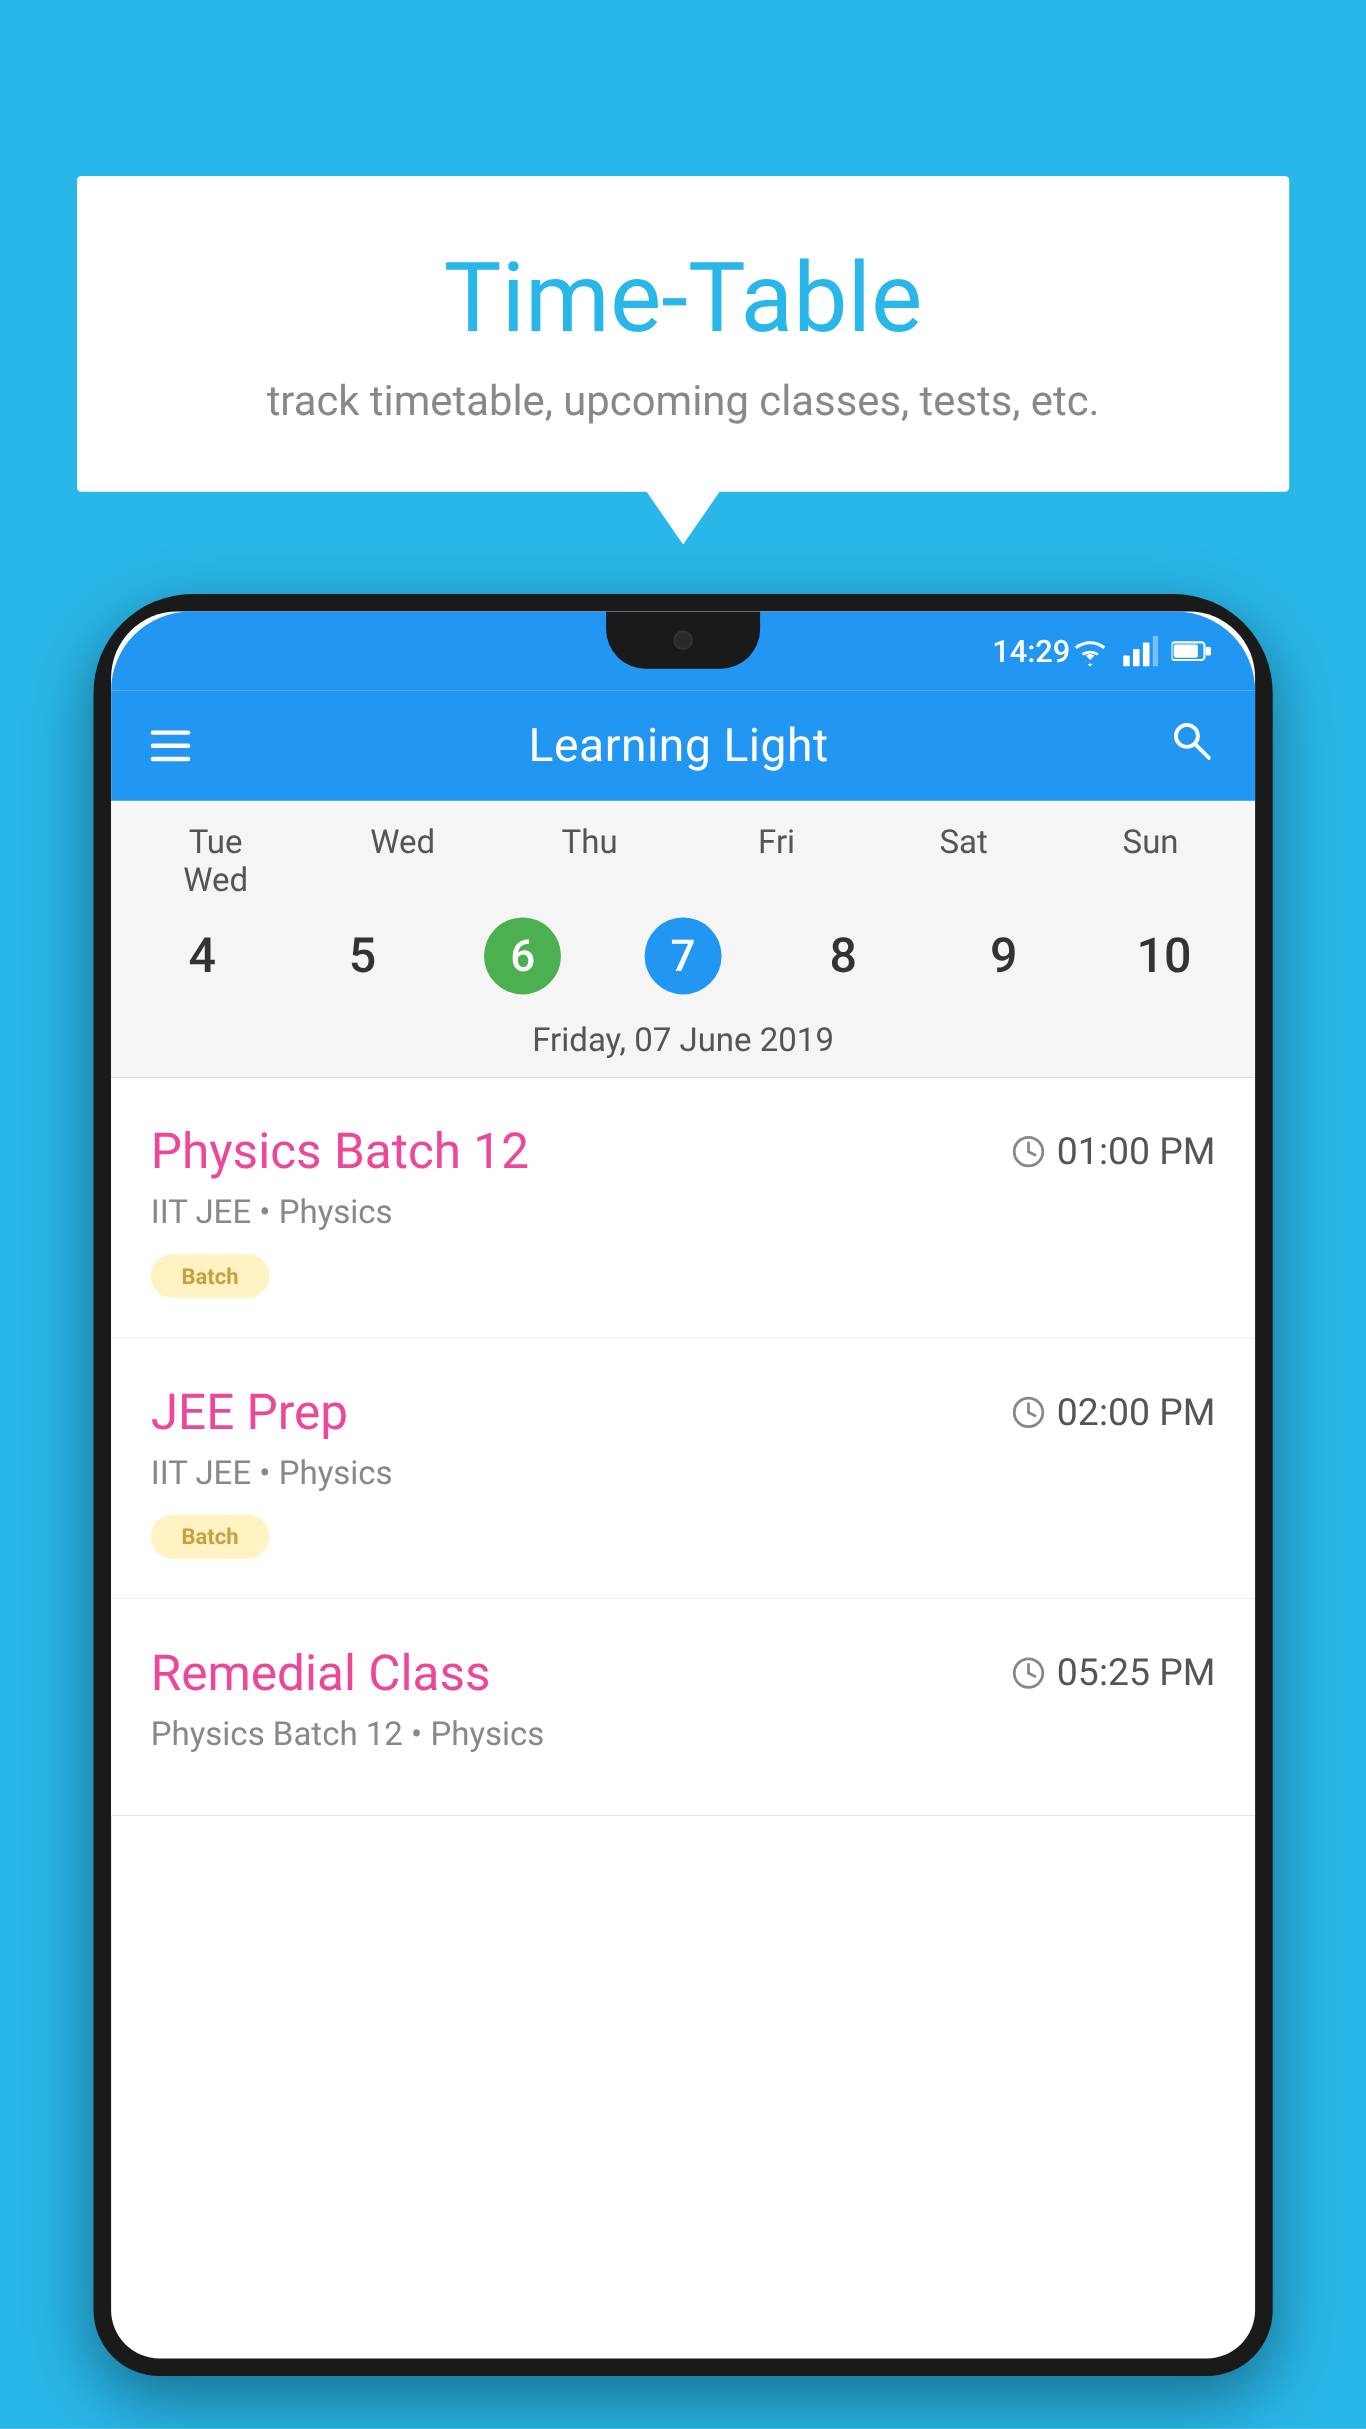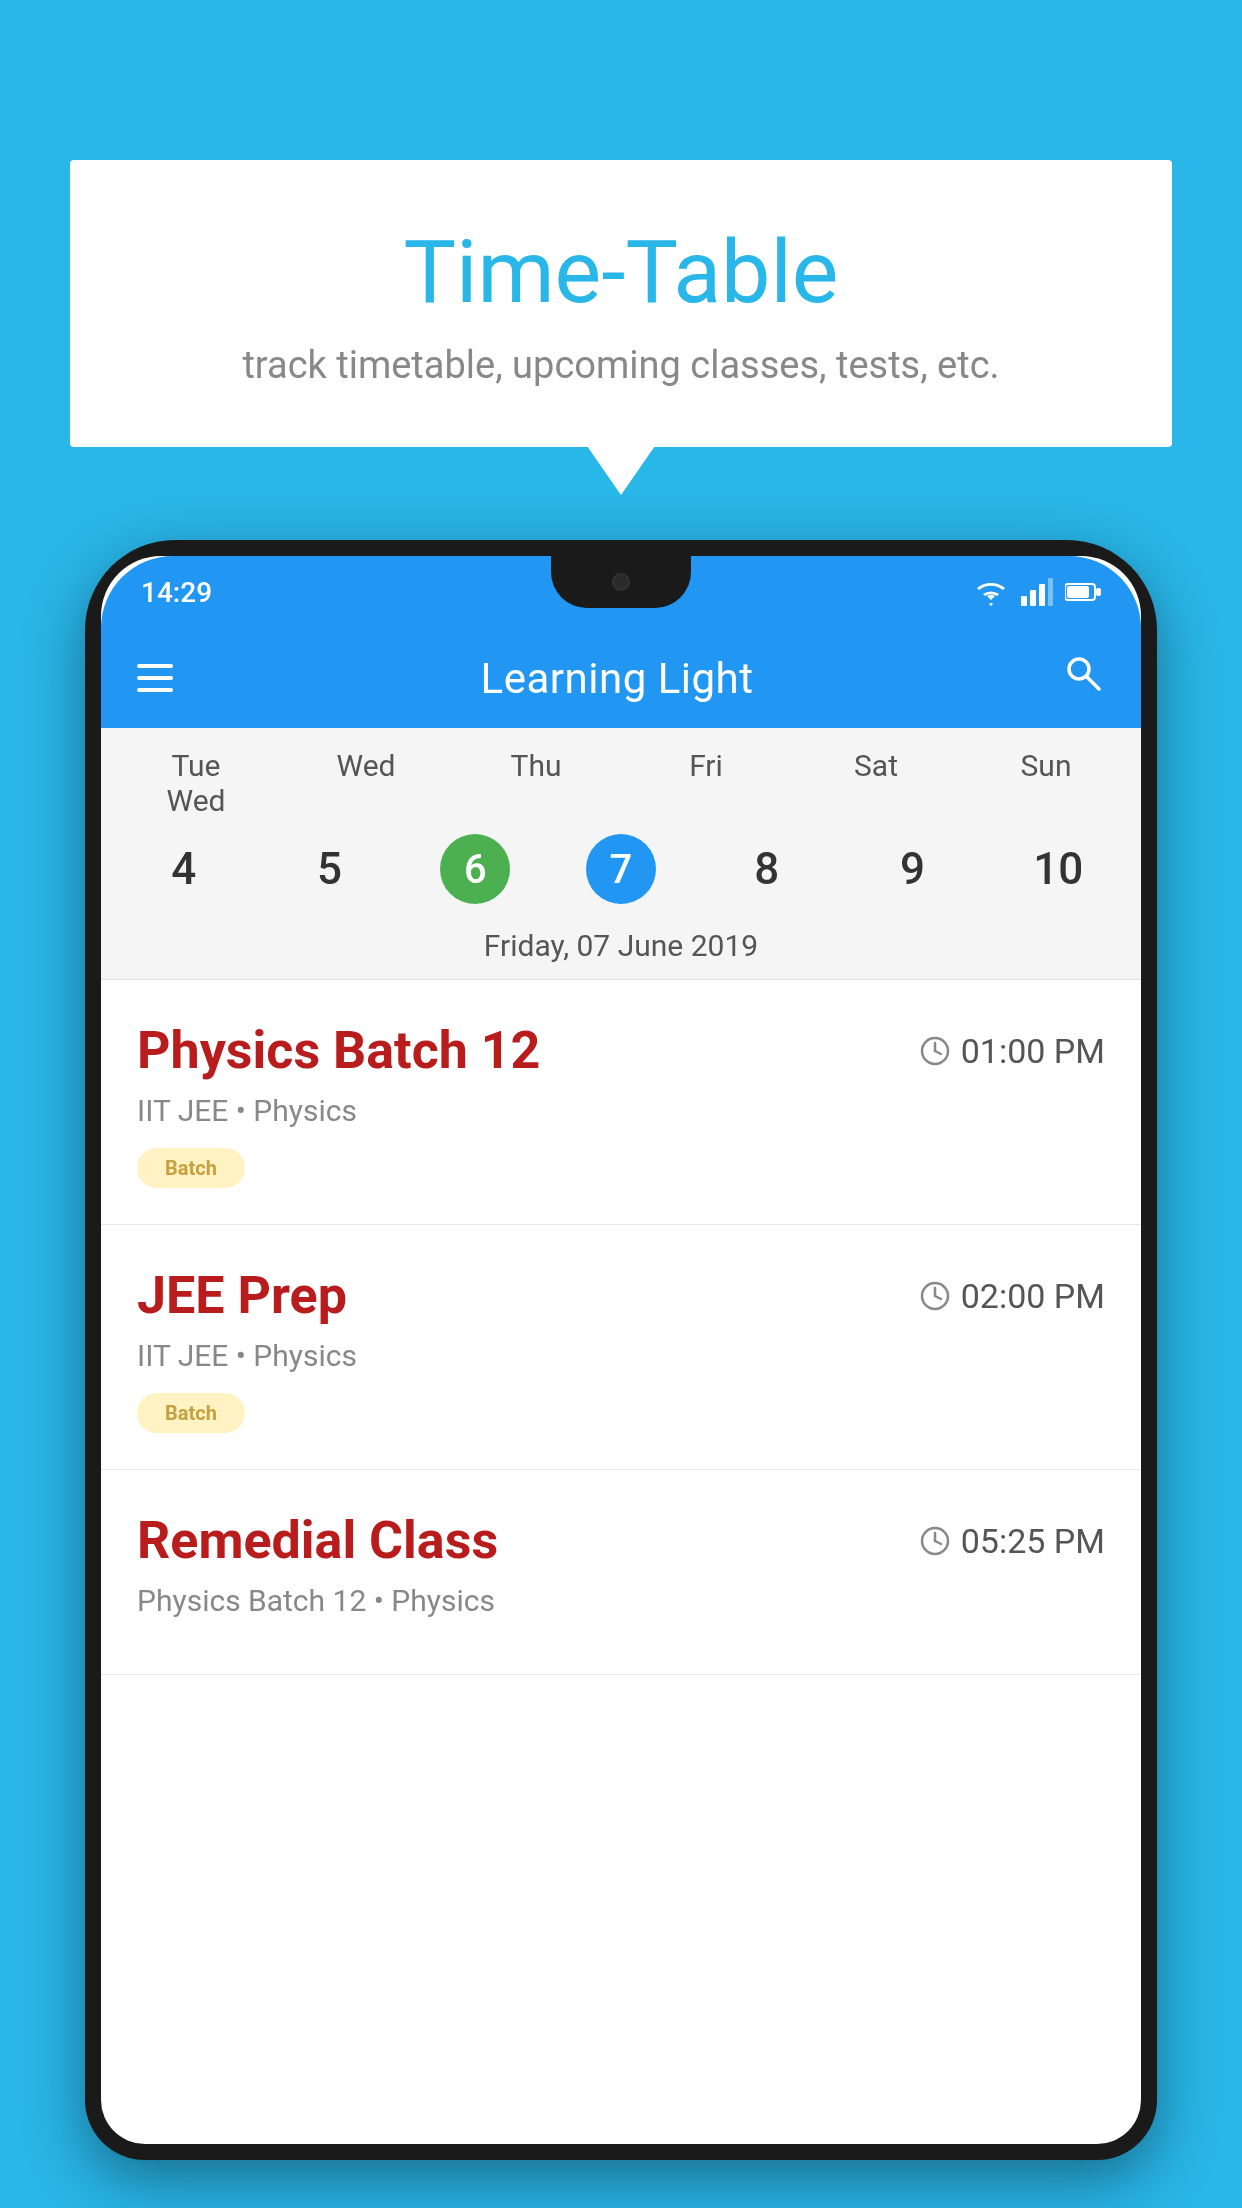--- a/index.html
+++ b/index.html
@@ -75,21 +75,21 @@
       box-shadow: 0 20px 60px rgba(0,0,0,0.4);
     }
 
     
     .phone-notch-bar {
       background: #2196f3;
       border-radius: 74px 74px 0 0;
       height: 72px;
       display: flex;
       align-items: center;
-      justify-content: space-between;
+      justify-content: flex-end;
       padding: 0 40px;
       position: relative;
     }
 
     .status-time {
       color: white;
       font-size: 28px;
       font-weight: 500;
     }
 
@@ -236,23 +236,23 @@
     }
 
     .schedule-item-header {
       display: flex;
       align-items: center;
       justify-content: space-between;
       margin-bottom: 12px;
     }
 
     .class-name {
-      font-size: 52px;
-      font-weight: 700;
-      color: #b91c1c;
+      font-size: 45px;
+      font-weight: 400;
+      color: #ec4899;
     }
 
     .class-time {
       display: flex;
       align-items: center;
       gap: 10px;
       font-size: 34px;
       color: #555;
     }
 

